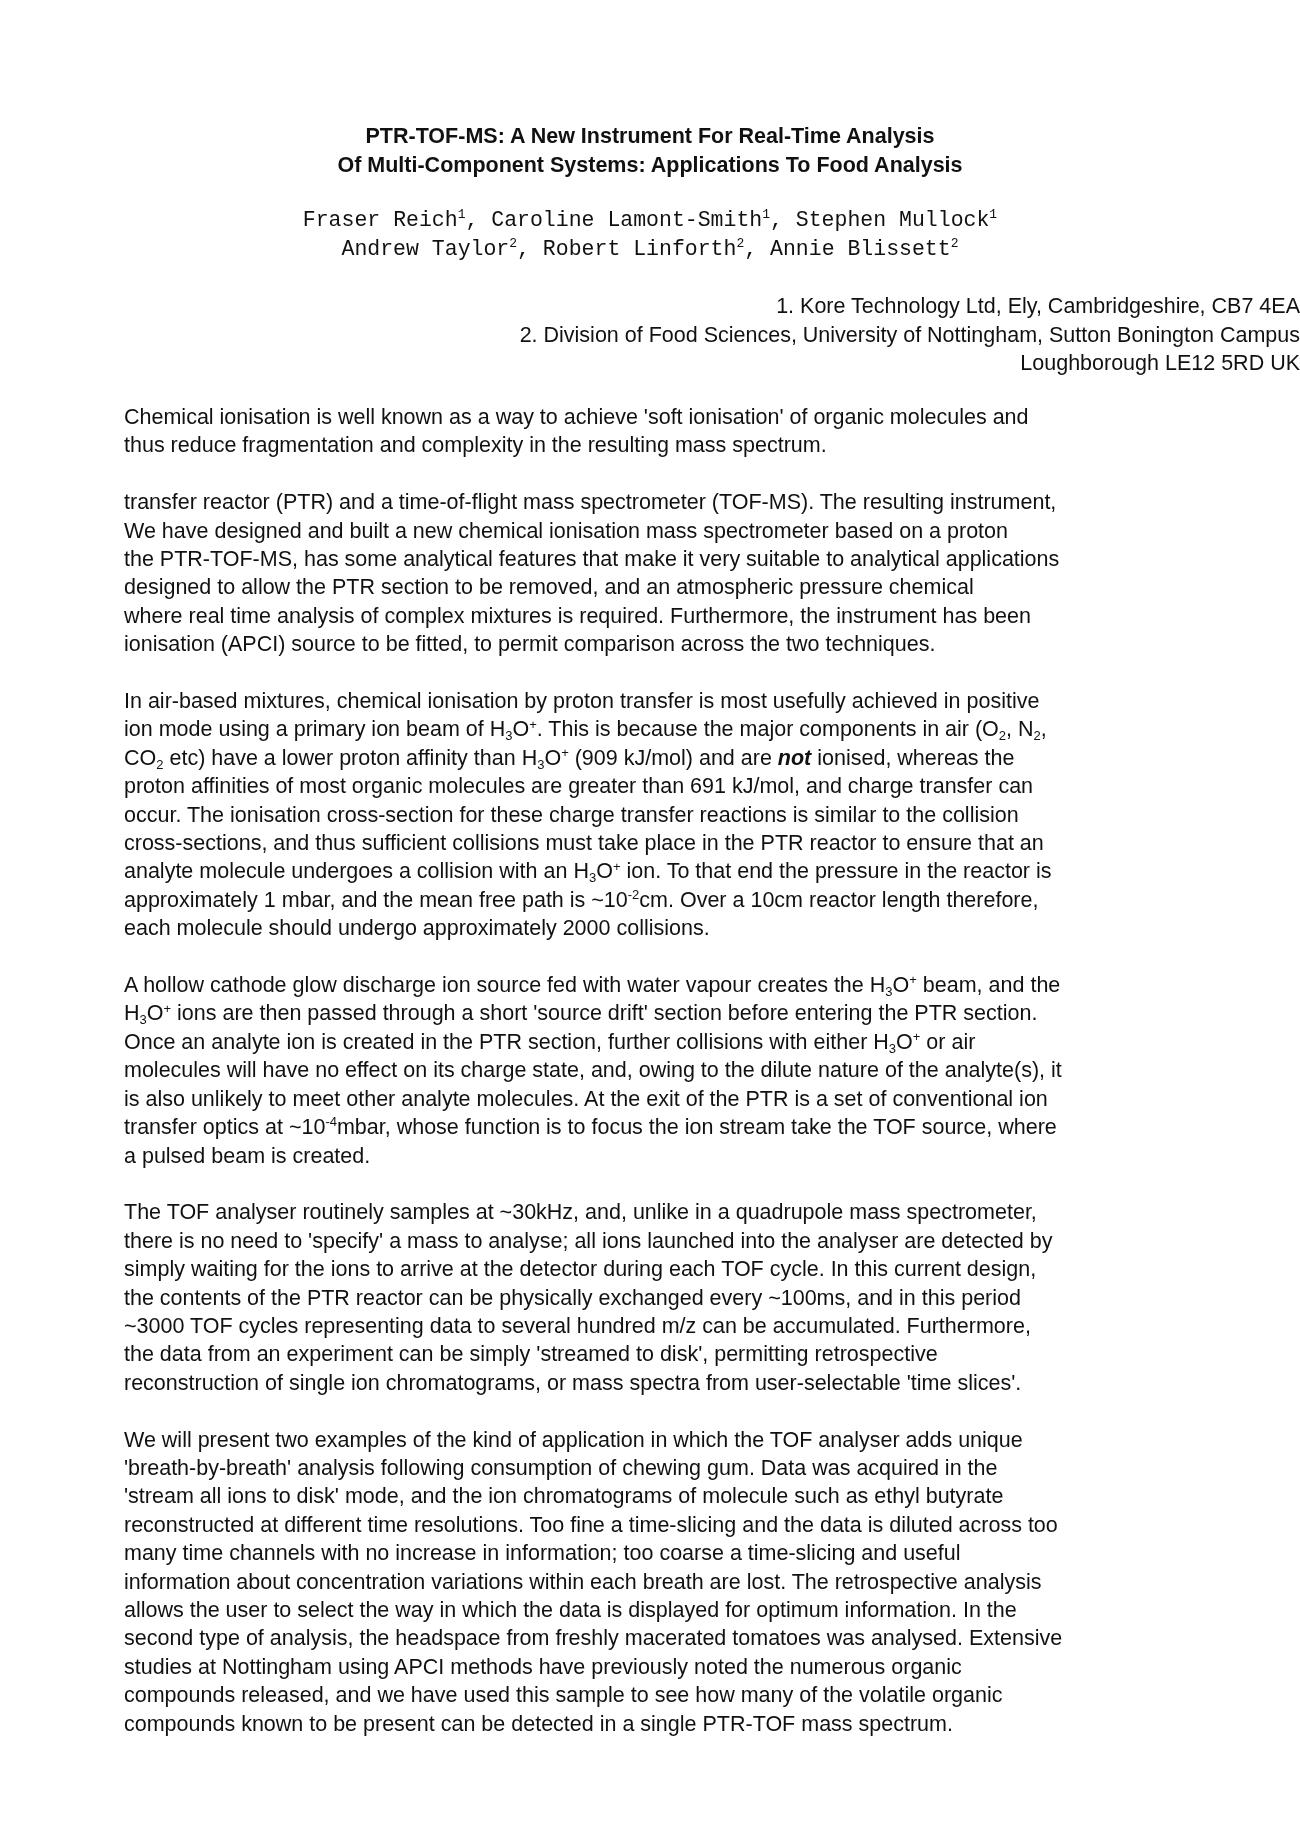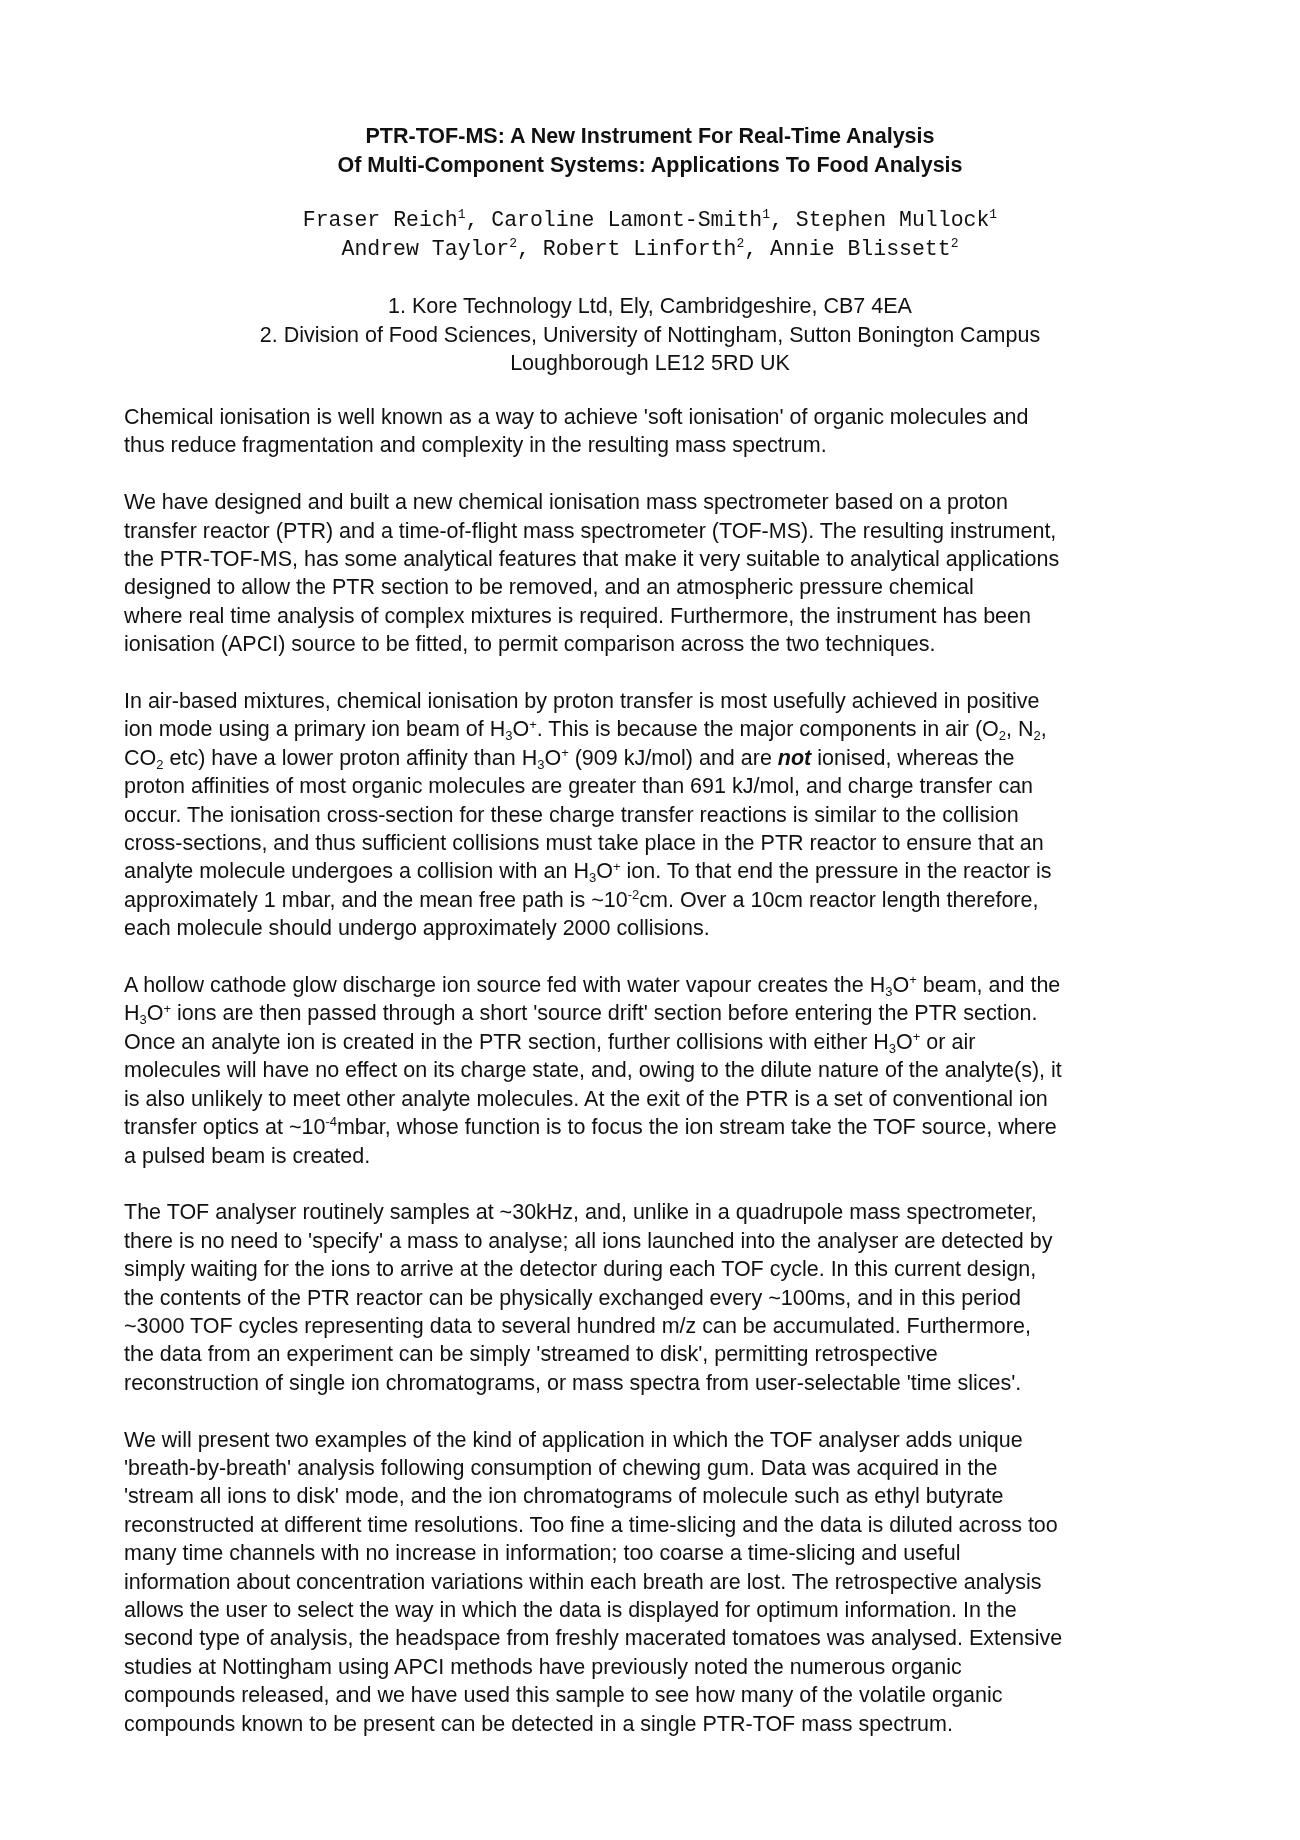--- a/index.html
+++ b/index.html
@@ -2,21 +2,21 @@
 <html><head>
 <meta charset="utf-8">
 <style>
   html, body { margin: 0; padding: 0; background: #ffffff; }
   body { width: 1300px; height: 1840px; position: relative; overflow: hidden; color: #111; }
   .page { position: absolute; left: 0; top: 0; width: 1048px; height: 1840px; background: #fff; }
   .title { position: absolute; left: 0; width: 1300px; top: 122px; text-align: center;
            font-family: "Liberation Sans", sans-serif; font-weight: bold; font-size: 21.5px; line-height: 29px; }
   .authors { position: absolute; left: 0; width: 1300px; top: 206px; text-align: center;
              font-family: Liberation Mono, monospace; font-size: 21.5px; line-height: 29px; }
-  .affils { position: absolute; left: 0; width: 1300px; top: 292px; text-align: center;
+  .affils { position: absolute; left: 0; width: 1300px; top: 292px; text-align: right;
             font-family: "Liberation Sans", sans-serif; font-size: 21.5px; line-height: 28.5px; }
   .body { position: absolute; left: 124px; width: 1060px; top: 403px;
           font-family: "Liberation Sans", sans-serif; font-size: 21.5px; line-height: 28.4px; }
   .para { margin: 0 0 28.4px 0; }
   .line { display: block; white-space: nowrap; }
   sup, sub { font-size: 13px; line-height: 0; position: relative; vertical-align: baseline; }
   sup { top: -0.6em; }
   sub { top: 0.3em; }
   em { font-style: italic; font-weight: bold; }
 </style>
@@ -39,22 +39,22 @@
     <span class="line">2. Division of Food Sciences, University of Nottingham, Sutton Bonington Campus</span>
     <span class="line">Loughborough LE12 5RD UK</span>
   </div>
 
   <div class="body" id="body-text">
       <div class="para">
         <span class="line"><span>Chemical ionisation is well known as a way to achieve 'soft ionisation' of organic molecules and</span></span>
         <span class="line"><span>thus reduce fragmentation and complexity in the resulting mass spectrum.</span></span>
       </div>
       <div class="para">
+        <span class="line"><span>transfer reactor (PTR) and a time-of-flight mass spectrometer (TOF-MS). The resulting instrument,</span></span>
         <span class="line"><span>We have designed and built a new chemical ionisation mass spectrometer based on a proton</span></span>
-        <span class="line"><span>transfer reactor (PTR) and a time-of-flight mass spectrometer (TOF-MS). The resulting instrument,</span></span>
         <span class="line"><span>the PTR-TOF-MS, has some analytical features that make it very suitable to analytical applications</span></span>
         <span class="line"><span>designed to allow the PTR section to be removed, and an atmospheric pressure chemical</span></span>
         <span class="line"><span>where real time analysis of complex mixtures is required. Furthermore, the instrument has been</span></span>
         <span class="line"><span>ionisation (APCI) source to be fitted, to permit comparison across the two techniques.</span></span>
       </div>
       <div class="para">
         <span class="line"><span>In air-based mixtures, chemical ionisation by proton transfer is most usefully achieved in positive</span></span>
         <span class="line"><span>ion mode using a primary ion beam of H</span><sub>3</sub><span>O</span><sup>+</sup><span>. This is because the major components in air (O</span><sub>2</sub><span>, N</span><sub>2</sub><span>,</span></span>
         <span class="line"><span>CO</span><sub>2</sub><span> etc) have a lower proton affinity than H</span><sub>3</sub><span>O</span><sup>+</sup><span> (909 kJ/mol) and are </span><em>not</em><span> ionised, whereas the</span></span>
         <span class="line"><span>proton affinities of most organic molecules are greater than 691 kJ/mol, and charge transfer can</span></span>

